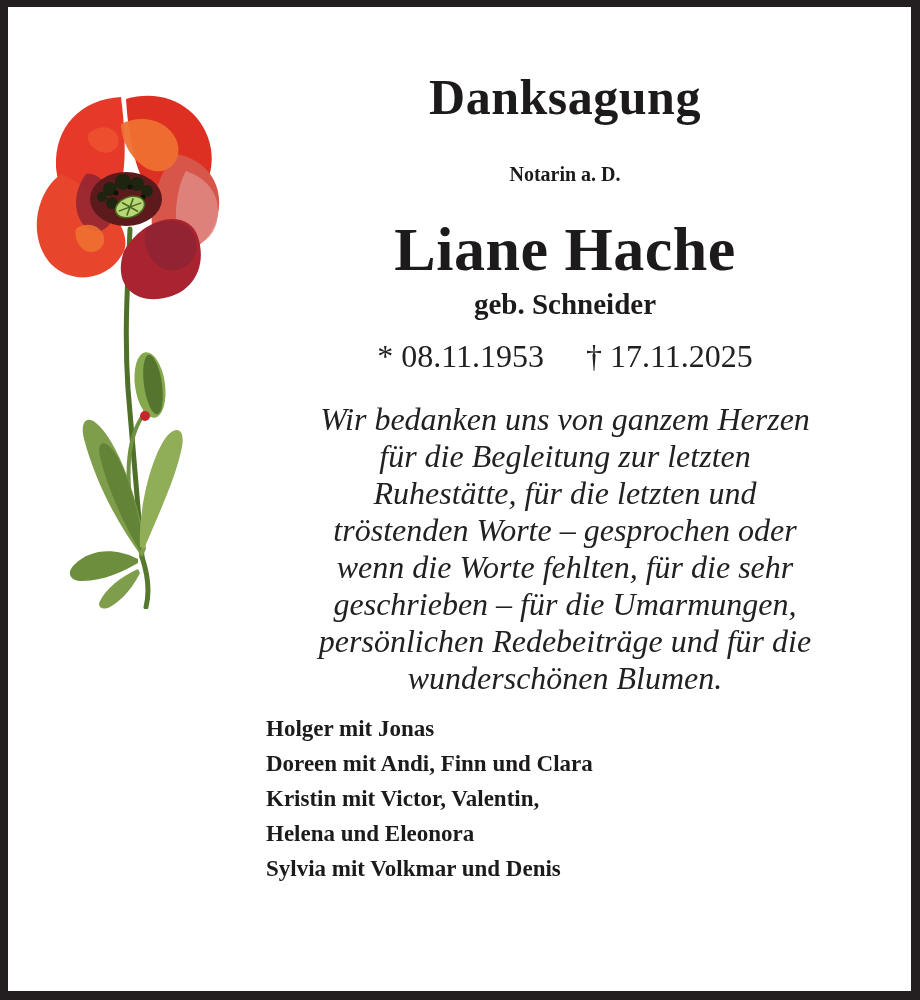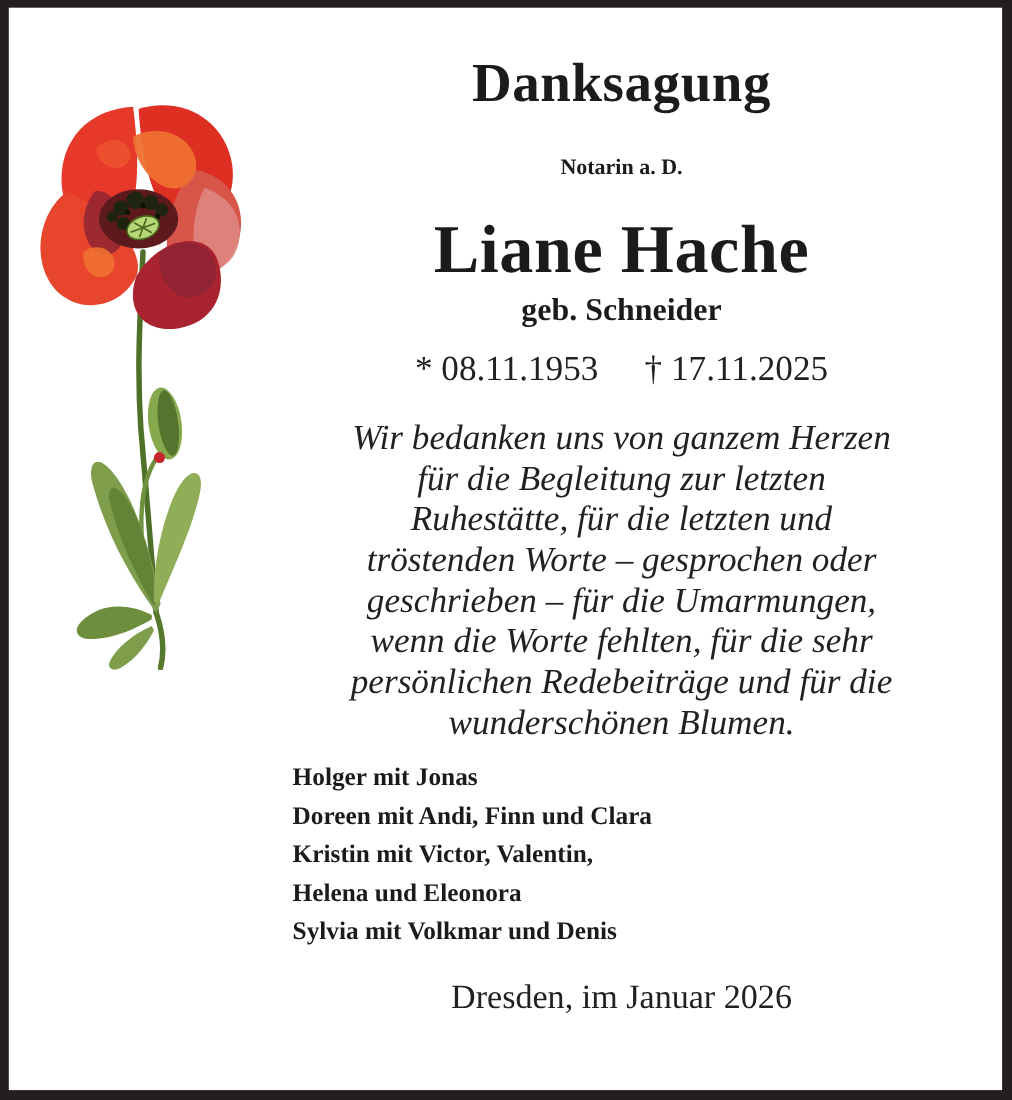--- a/index.html
+++ b/index.html
@@ -18,21 +18,21 @@
   .flower {
     position:absolute; left:18px; top:72px;
     width:215px; height:530px;
   }
   .content {
     position:absolute; left:244px; top:38px; width:626px;
     text-align:center; color:#1d1a1b;
   }
   .title {
     font-size:50px; line-height:56px; font-weight:bold;
-    margin-top:2px; letter-spacing:0.5px;
+    margin-top:24px; letter-spacing:0.5px;
   }
   .honorific {
     font-size:20px; line-height:34px; font-weight:bold;
     margin-top:32px;
   }
   .name {
     font-size:62px; line-height:68px; font-weight:bold;
     margin-top:24px; letter-spacing:0.5px;
   }
   .maiden {
@@ -123,28 +123,27 @@
     <div class="name">Liane Hache</div>
     <div class="maiden">geb. Schneider</div>
     <div class="dates">
       <span class="birth">* 08.11.1953</span><span class="death">† 17.11.2025</span>
     </div>
     <div class="bodytext">
       <div>Wir bedanken uns von ganzem Herzen</div>
       <div>für die Begleitung zur letzten</div>
       <div>Ruhestätte, für die letzten und</div>
       <div>tröstenden Worte – gesprochen oder</div>
+      <div>wenn die Worte fehlten, für die sehr</div>
       <div>geschrieben – für die Umarmungen,</div>
-      <div>wenn die Worte fehlten, für die sehr</div>
       <div>persönlichen Redebeiträge und für die</div>
       <div>wunderschönen Blumen.</div>
     </div>
     <div class="mourners">
       <div>Holger mit Jonas</div>
       <div>Doreen mit Andi, Finn und Clara</div>
       <div>Kristin mit Victor, Valentin,</div>
       <div>Helena und Eleonora</div>
       <div>Sylvia mit Volkmar und Denis</div>
     </div>
-    <div class="closing">Dresden, im Januar 2026</div>
   </div>
 
 </div>
 
 </body></html>

